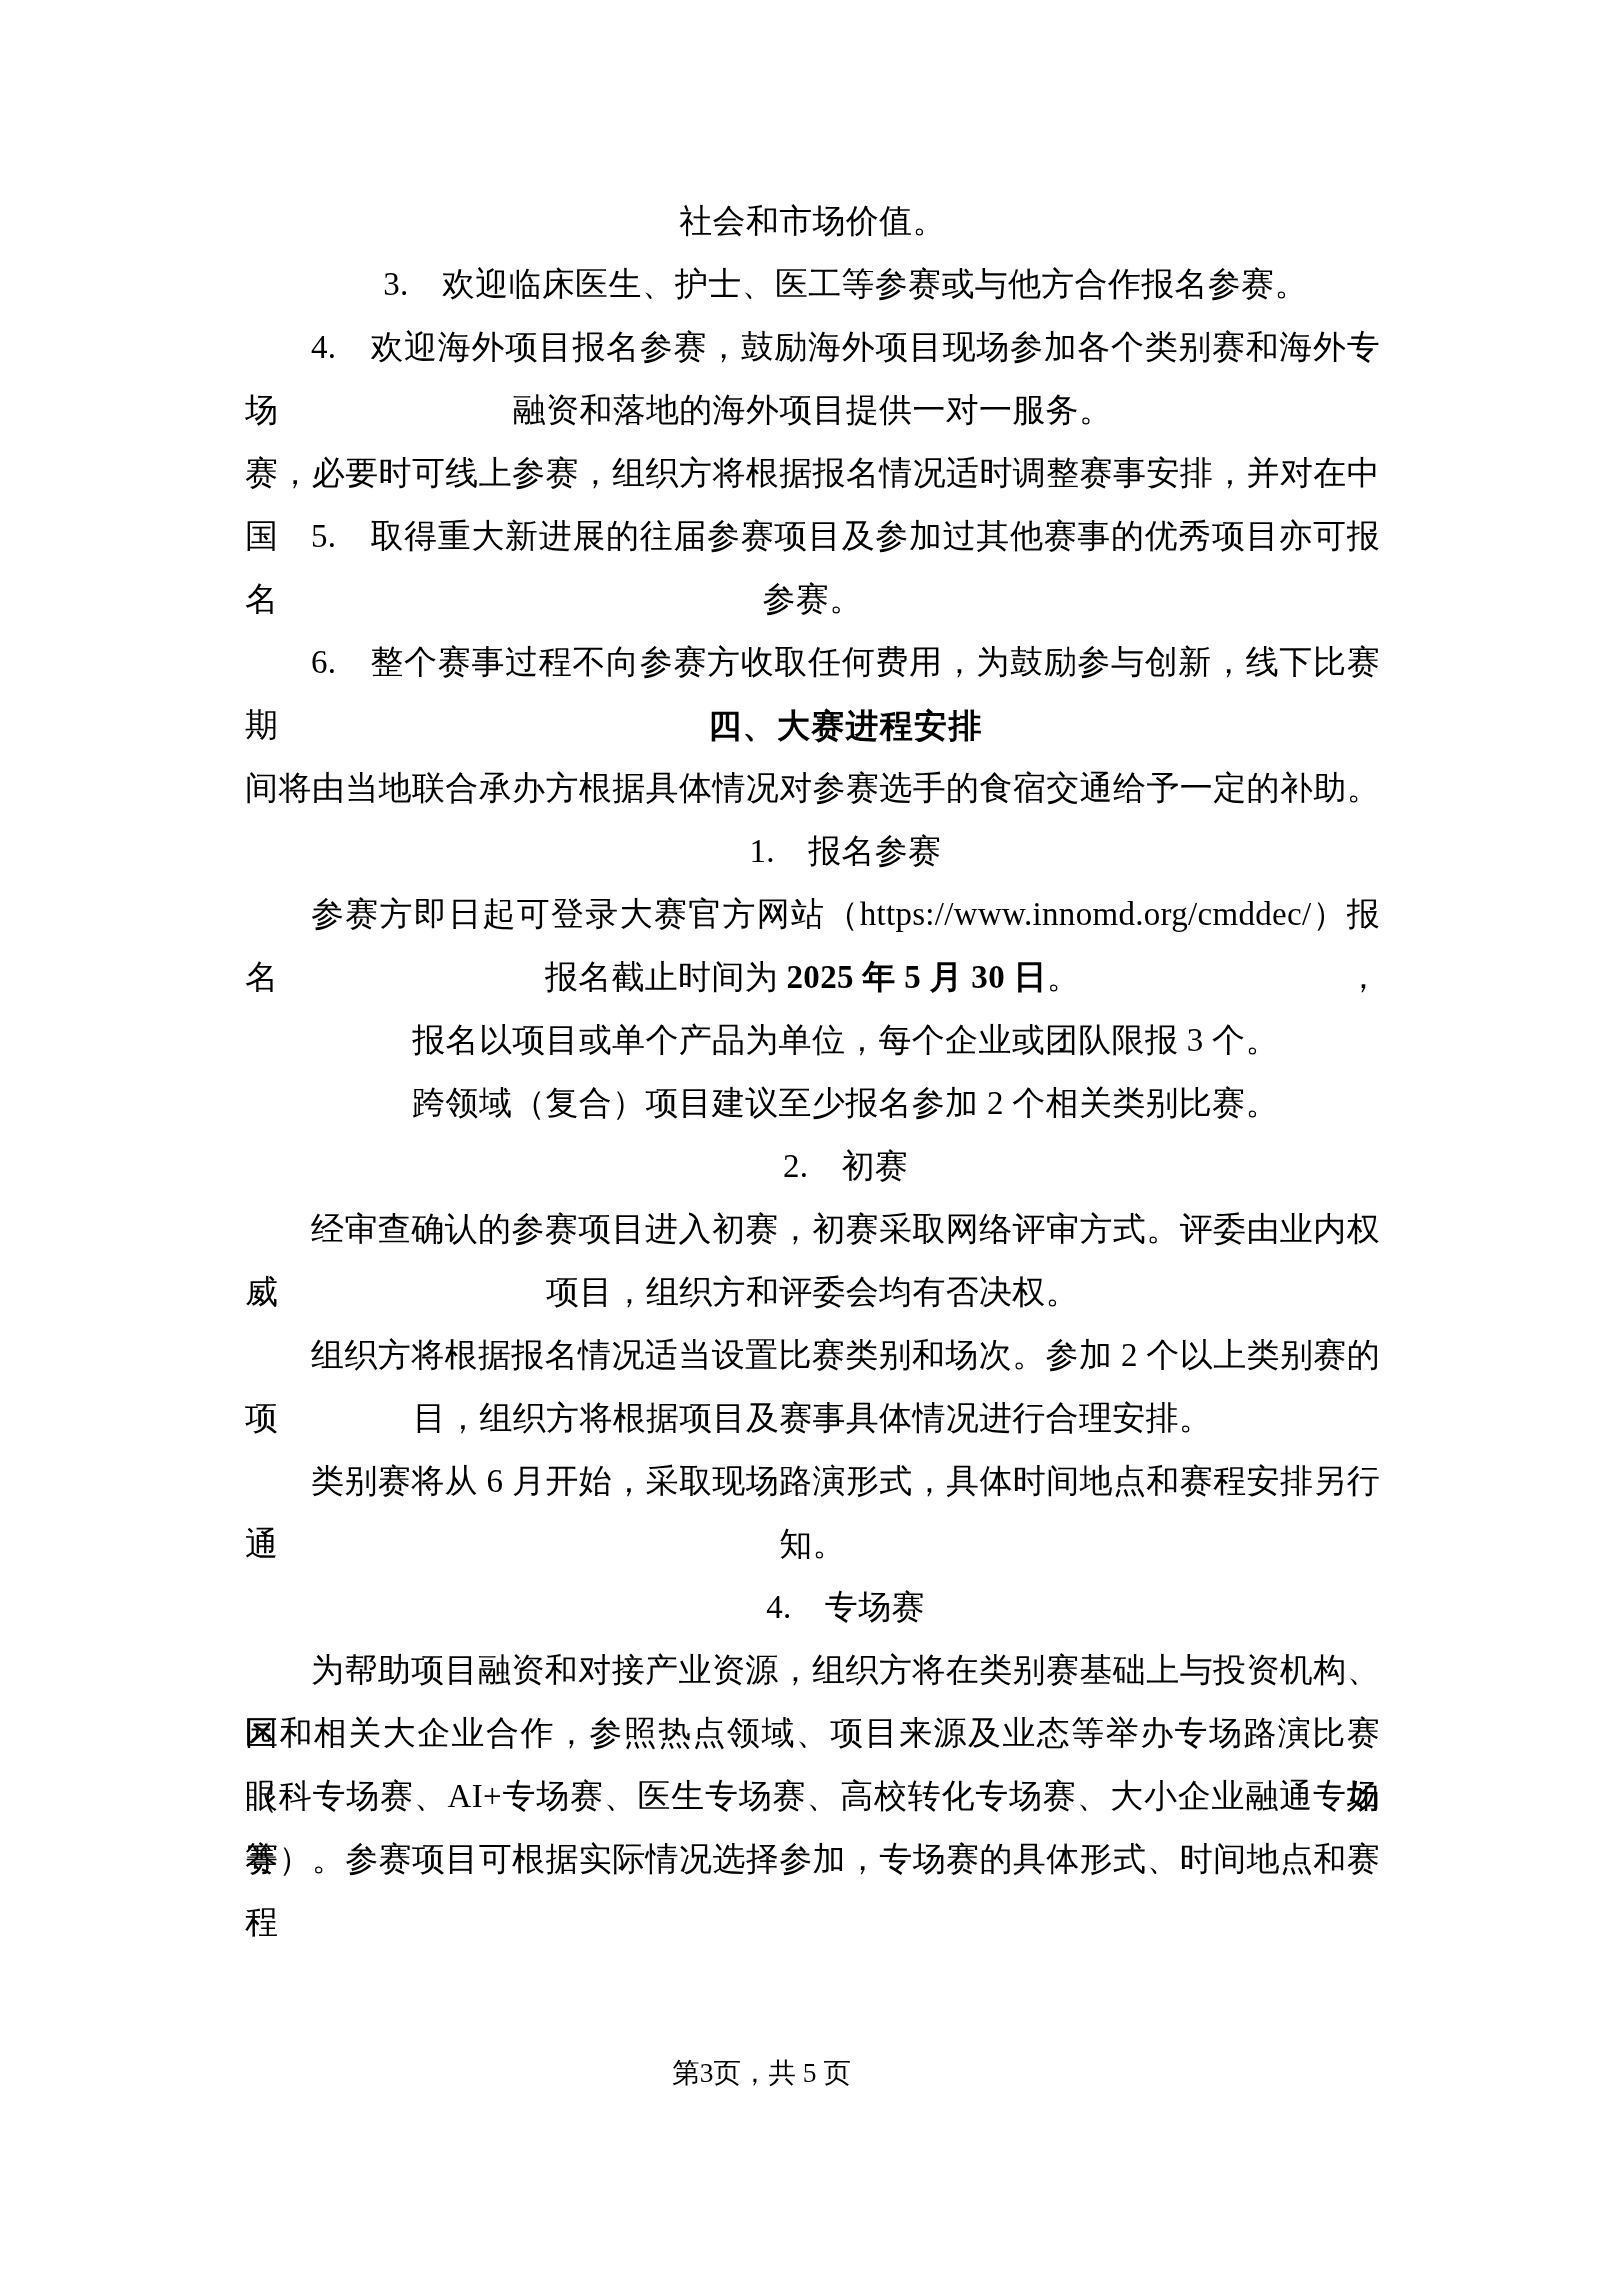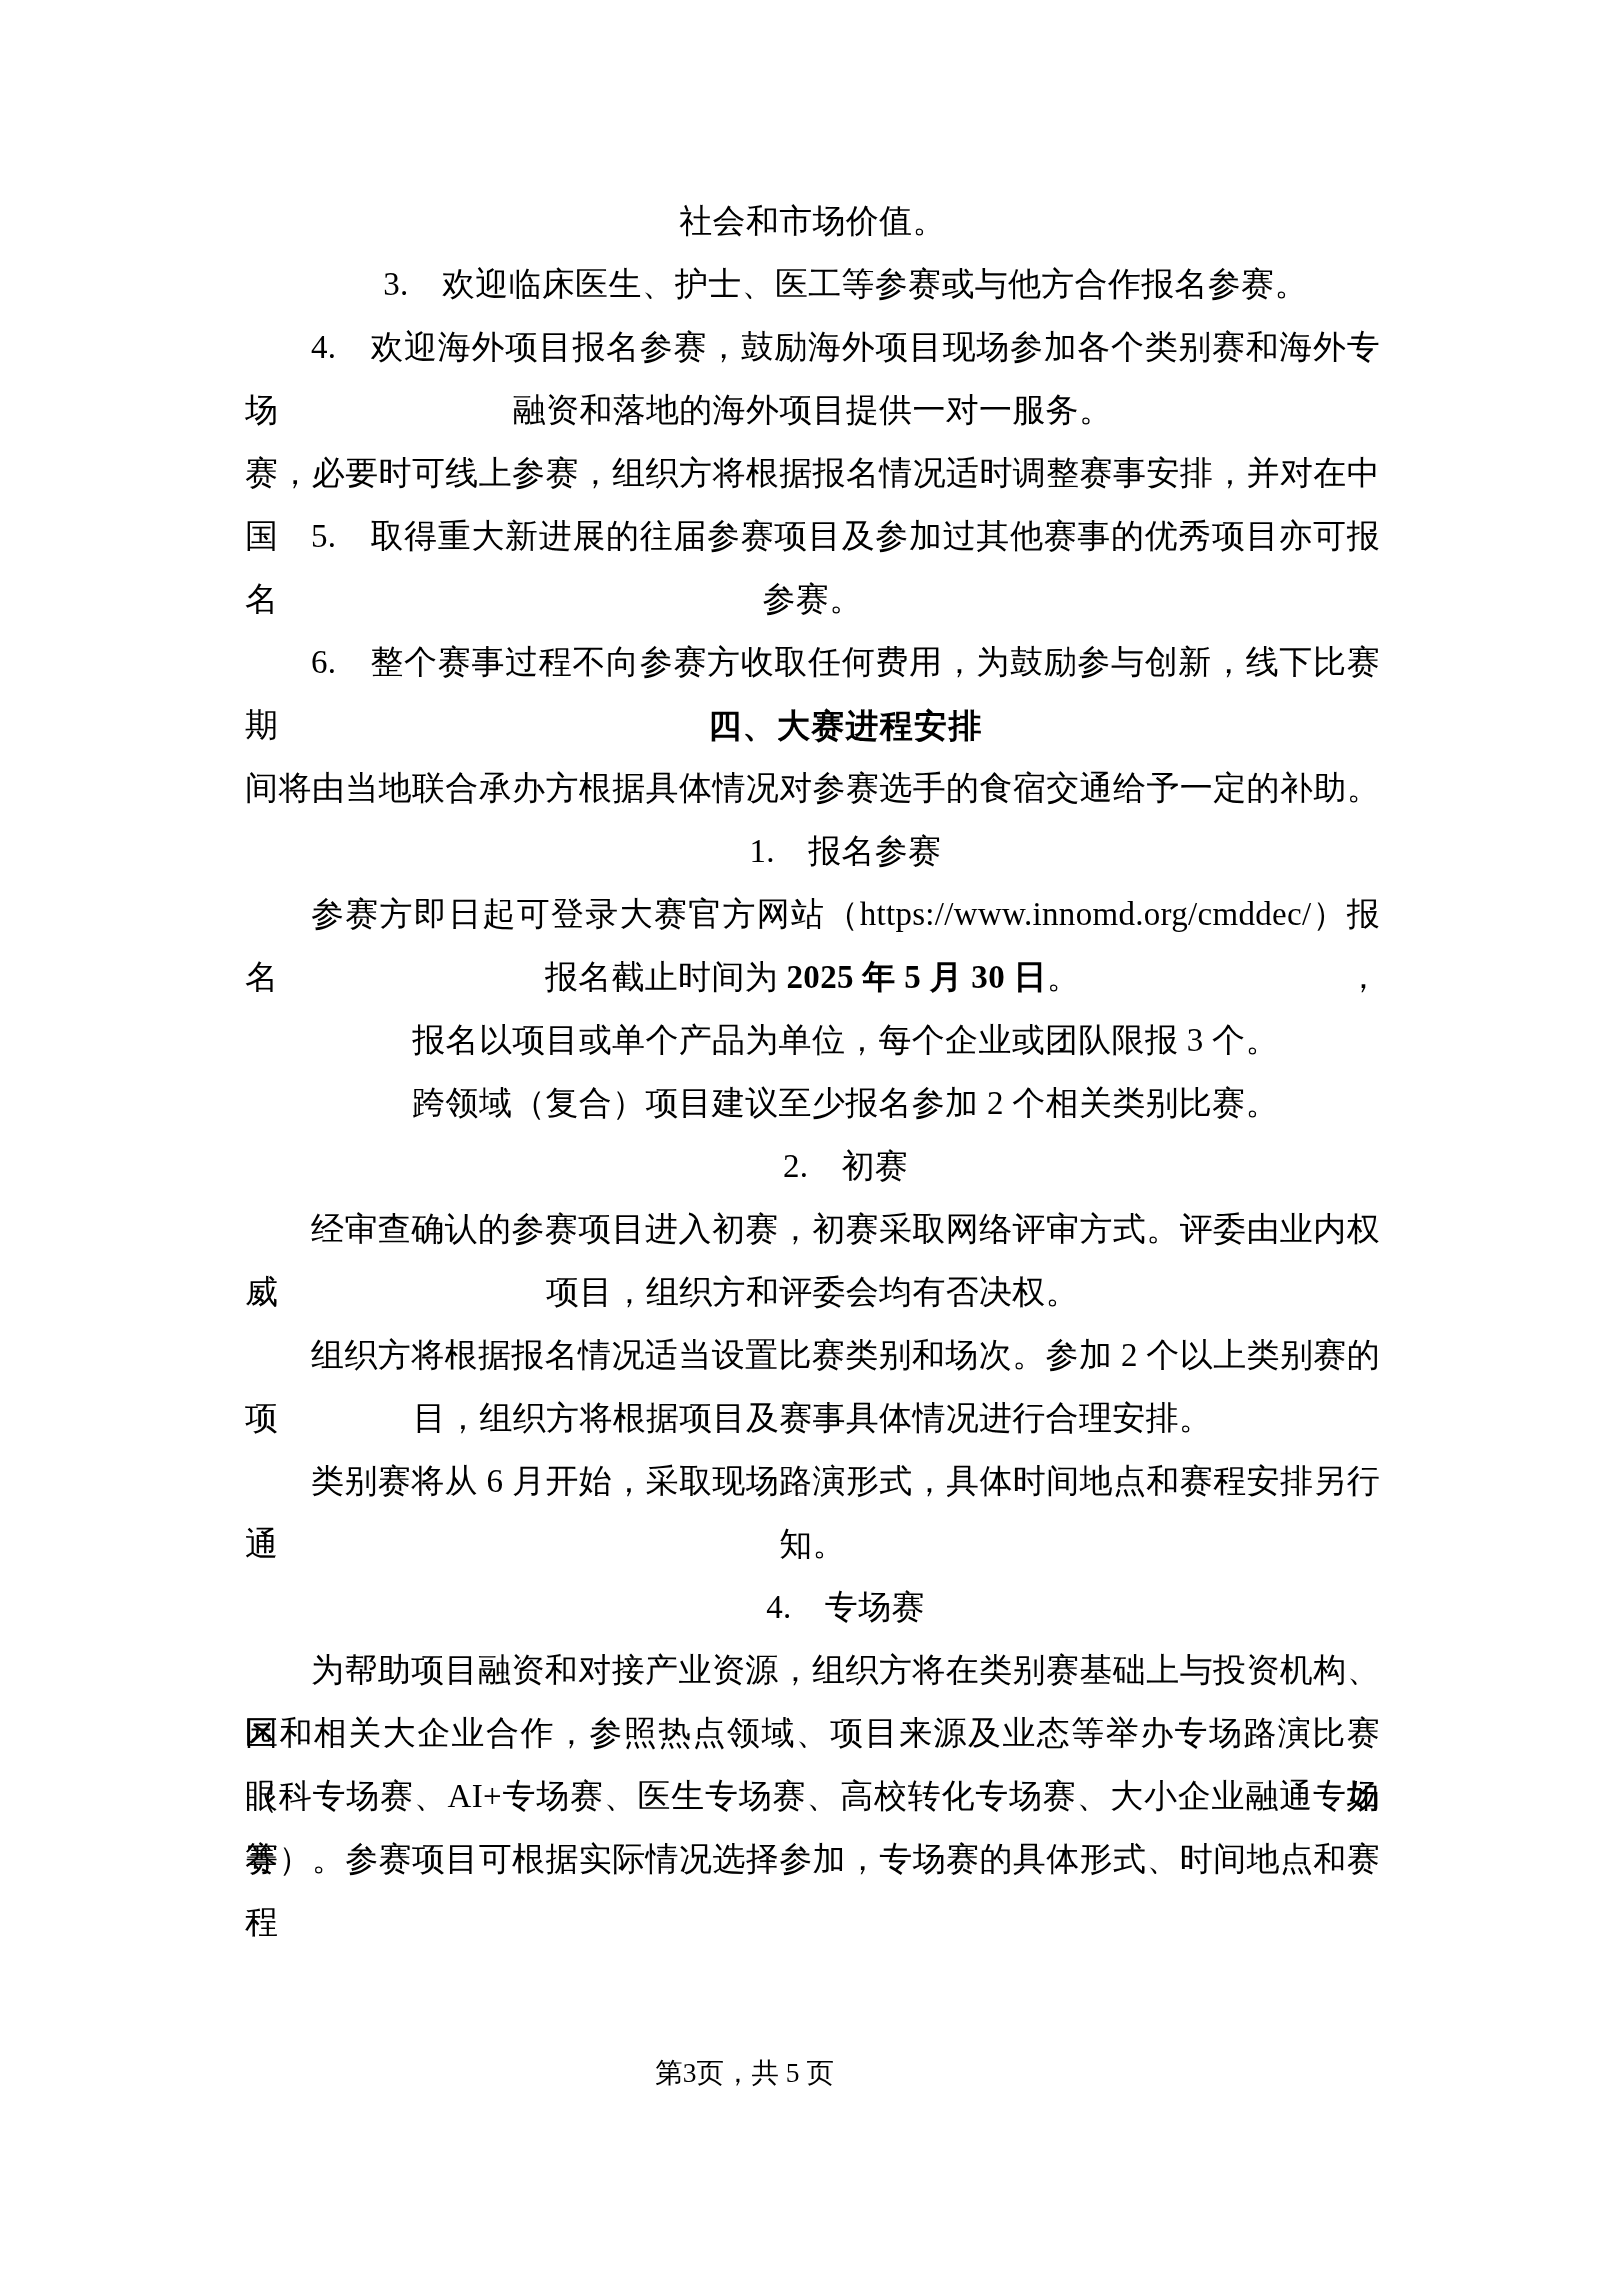--- a/index.html
+++ b/index.html
@@ -40,21 +40,21 @@
   .head {
     font-weight: bold;
     font-family: "Liberation Sans", "DejaVu Sans", sans-serif;
     letter-spacing: 1.3px;
   }
   .b {
     font-weight: bold;
   }
   .footer {
     position: absolute;
-    left: 0;
+    left: 17px;
     top: 2053px;
     width: 1449px;
     text-align: center;
     font-size: 27.5px;
     line-height: 39px;
     padding-left: 20px;
   }
 </style>
 </head>
 <body>

